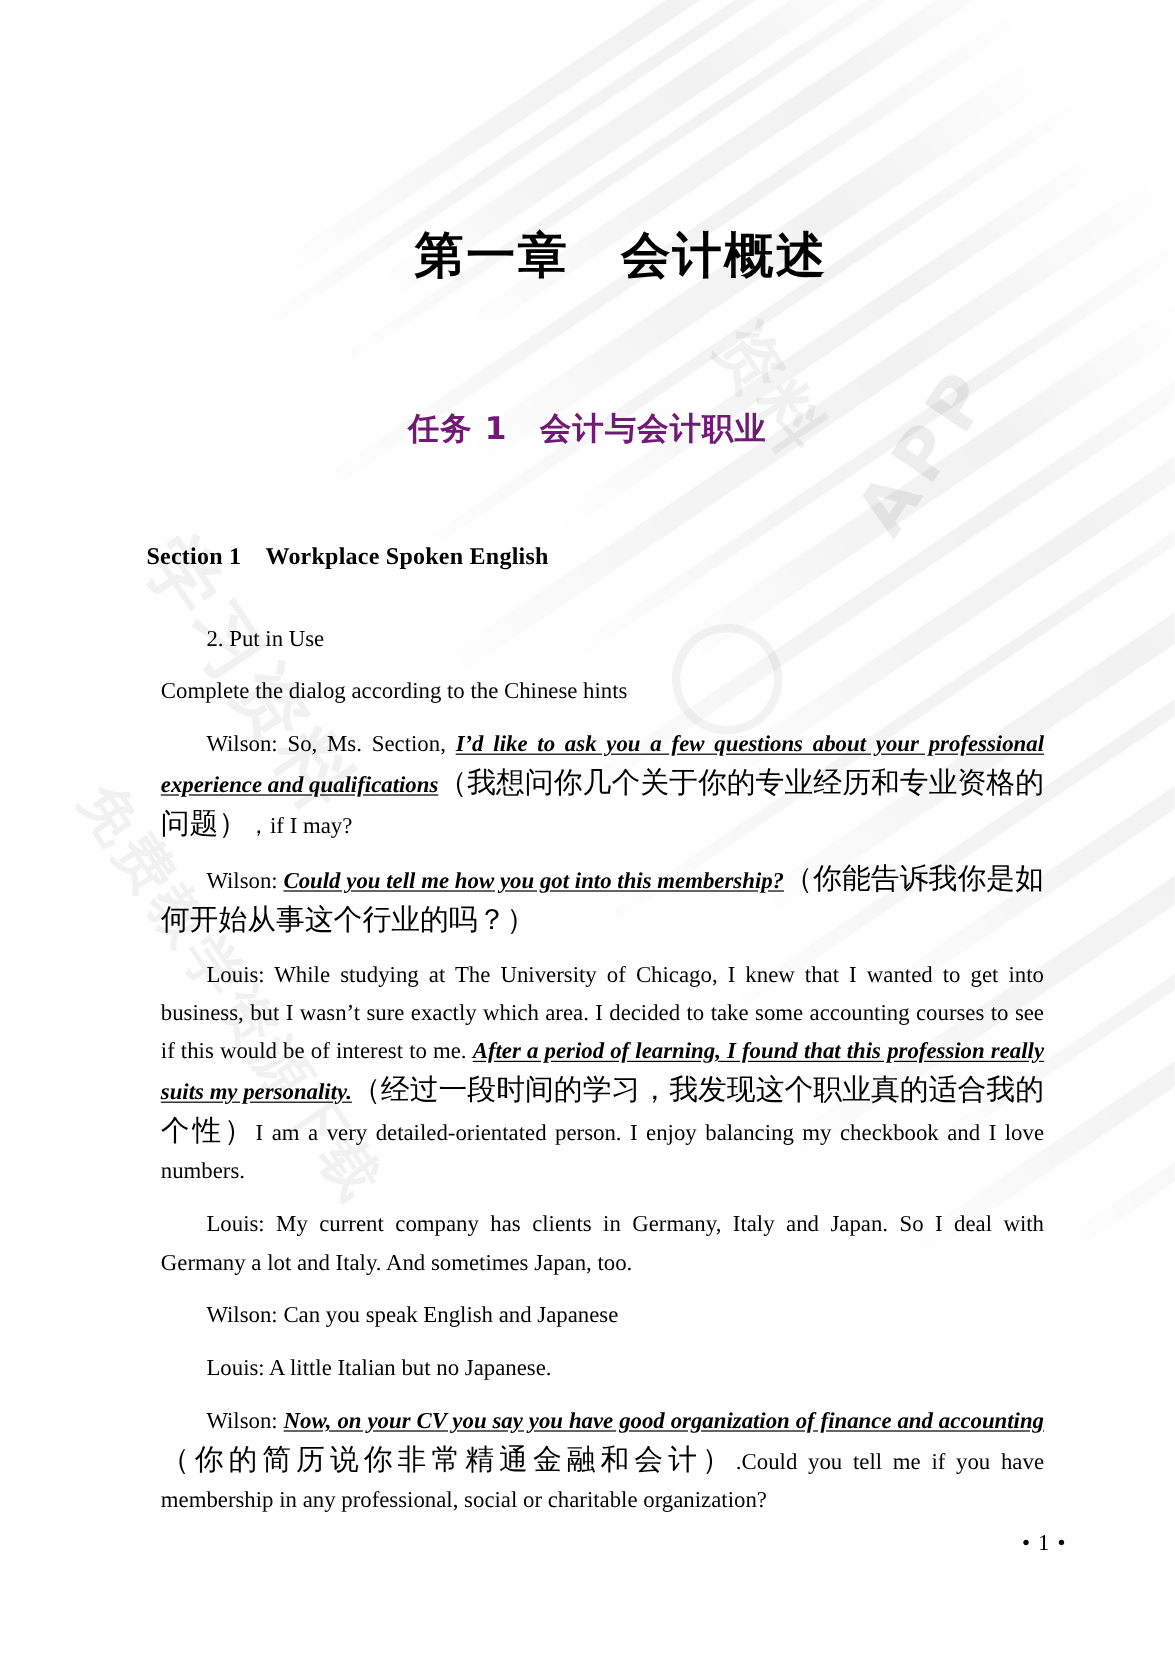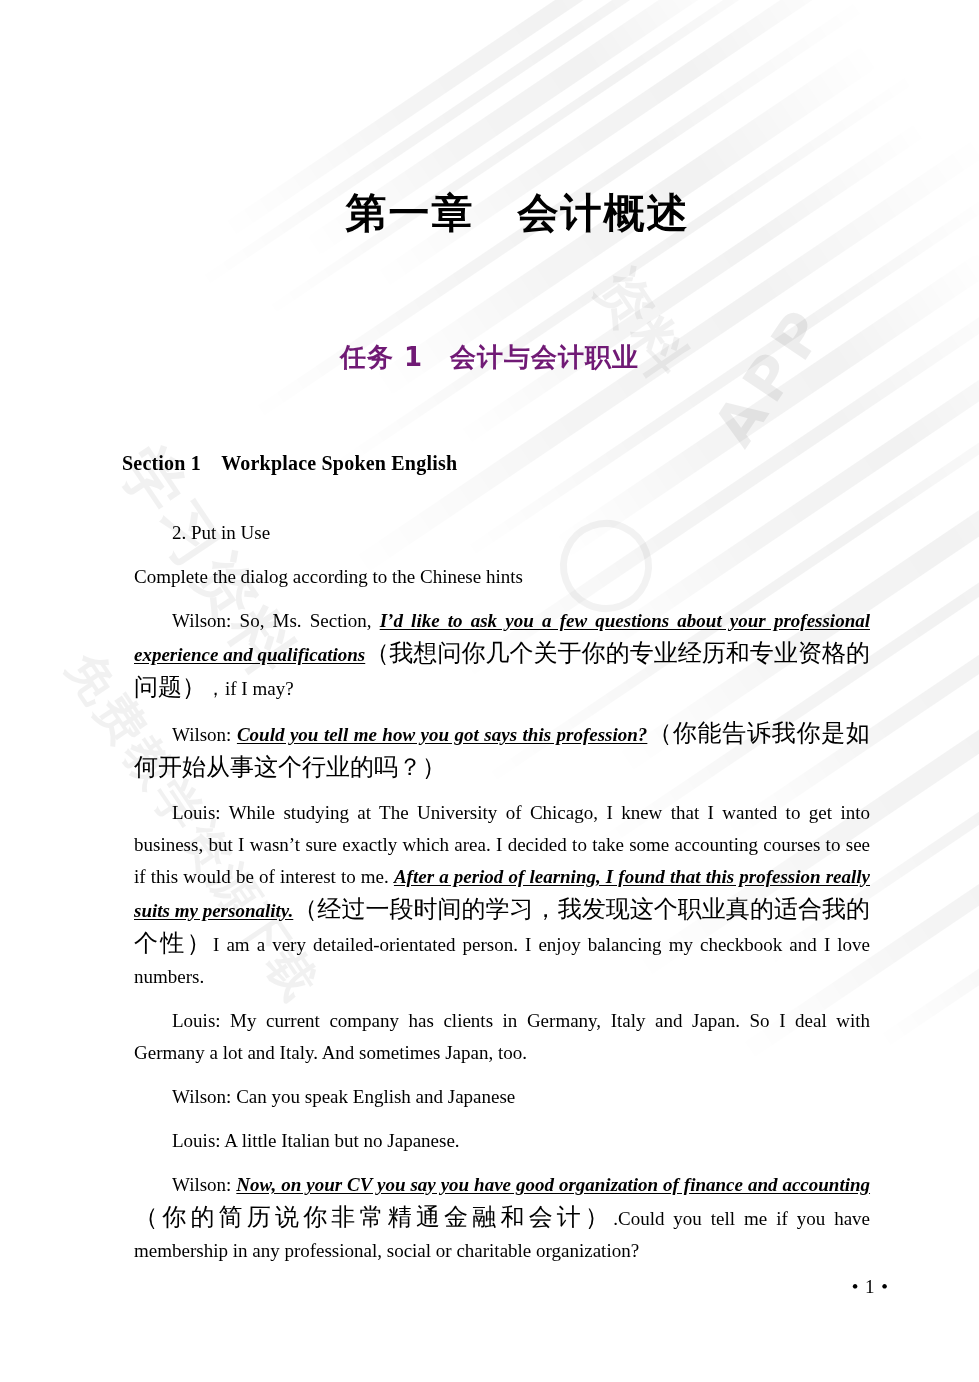--- a/index.html
+++ b/index.html
@@ -224,21 +224,21 @@
 
     <div class="body-block">
 
       <p class="noindent" style="text-indent:2em;">2. Put in Use</p>
 
       <p class="noindent">Complete the dialog according to the Chinese hints</p>
 
       <p class="indent"><span>Wilson: So, Ms. Section, </span><span class="ans">I’d like to ask you a few questions about your professional experience and qualifications</span><span class="cn">（我想问你几个关于你的专业经历和专业资格的问题）</span><span>，if I may?</span></p>
 
 
-      <p class="indent"><span>Wilson: </span><span class="ans">Could you tell me how you got says this profession?</span><span class="cn">（你能告诉我你是如何开始从事这个行业的吗？）</span></p>
+      <p class="indent"><span>Wilson: </span><span class="ans">Could you tell me how you got into this membership?</span><span class="cn">（你能告诉我你是如何开始从事这个行业的吗？）</span></p>
 
       <p class="indent"><span>Louis: While studying at The University of Chicago, I knew that I wanted to get into business, but I wasn’t sure exactly which area. I decided to take some accounting courses to see if this would be of interest to me. </span><span class="ans">After a period of learning, I found that this profession really suits my personality.</span><span class="cn">（经过一段时间的学习，我发现这个职业真的适合我的个性）</span><span>I am a very detailed-orientated person. I enjoy balancing my checkbook and I love numbers.</span></p>
 
 
       <p class="indent">Louis: My current company has clients in Germany, Italy and Japan. So I deal with Germany a lot and Italy. And sometimes Japan, too.</p>
 
       <p class="indent">Wilson: Can you speak English and Japanese</p>
 
       <p class="indent">Louis: A little Italian but no Japanese.</p>
 

